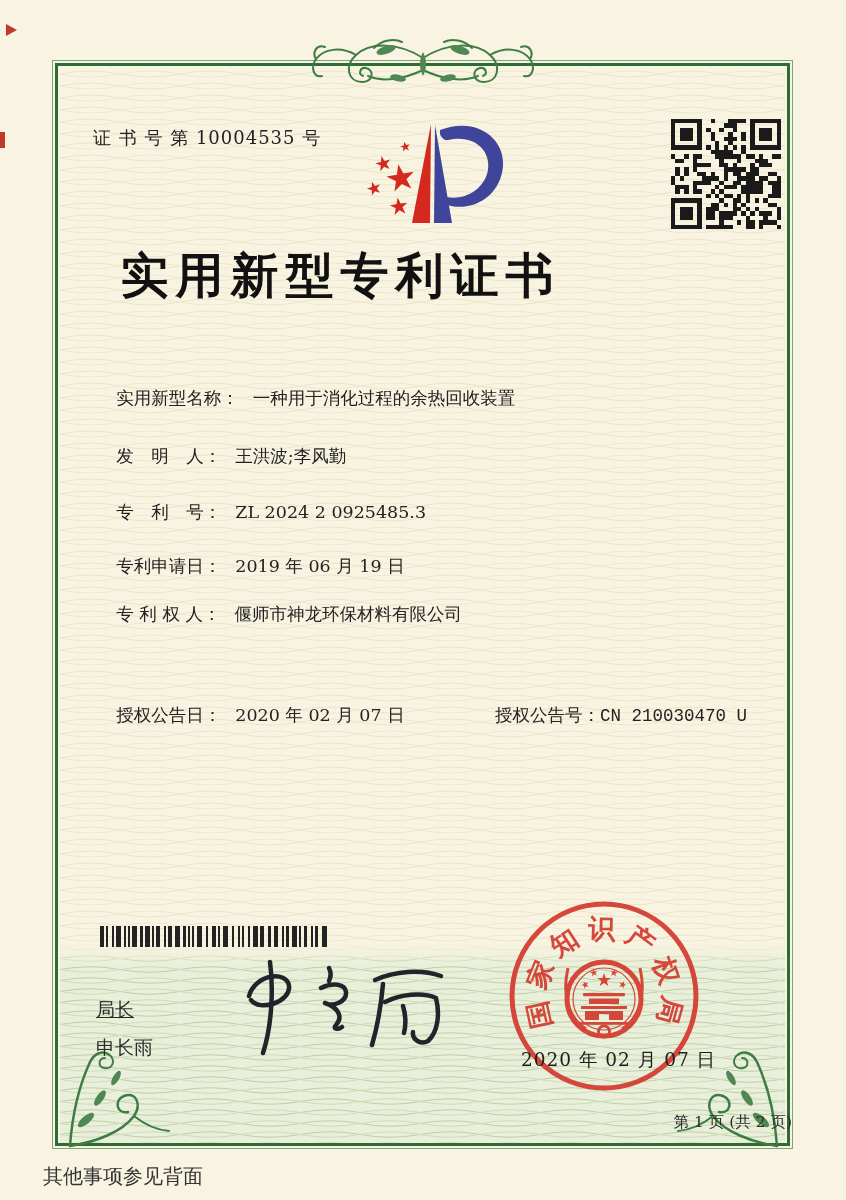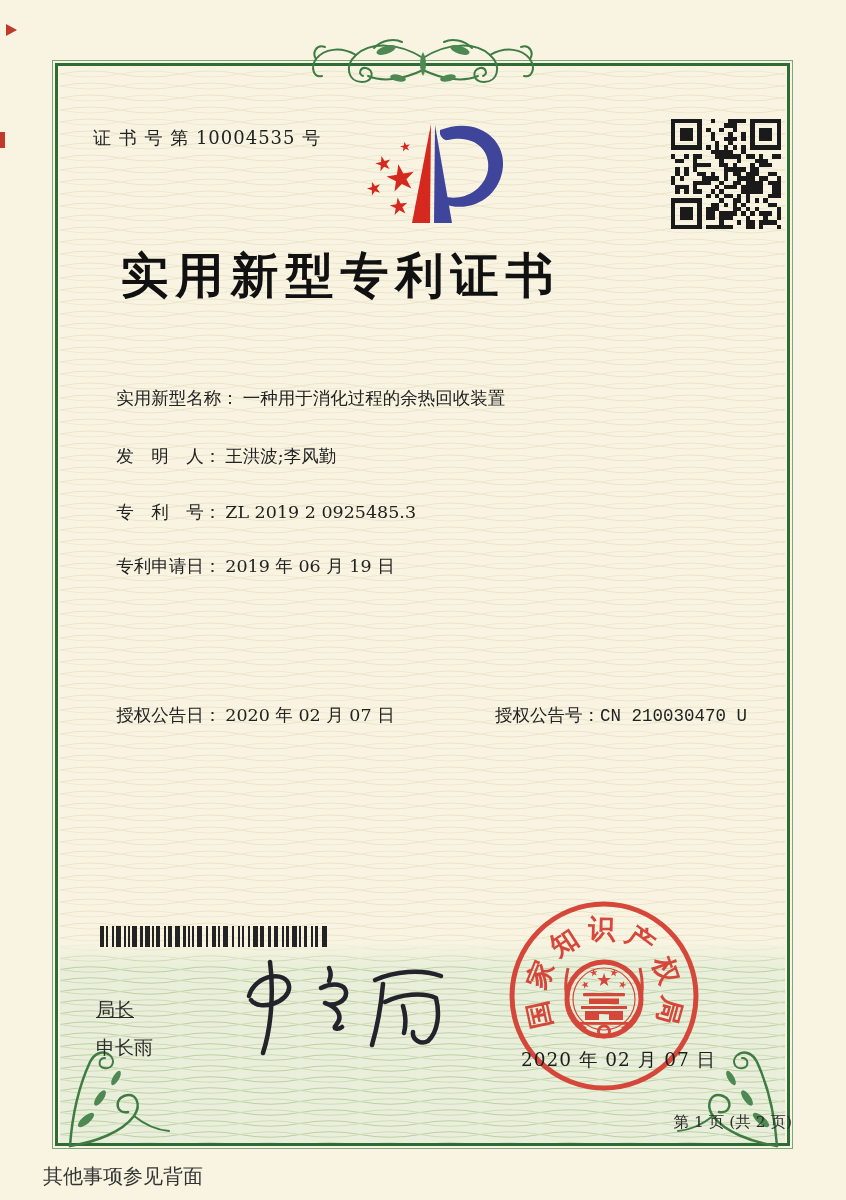--- a/index.html
+++ b/index.html
@@ -34,21 +34,21 @@
   .cert-no{position:absolute; left:93px; top:126px; font-size:18px; letter-spacing:1px; color:#222;}
   .logo{position:absolute; left:348px; top:110px;}
   .qr{position:absolute; left:671px; top:119px;}
   .title{
     position:absolute; left:0; top:244px; width:681px; margin:0;
     text-align:center; font-size:48px; font-weight:bold; letter-spacing:7px; color:#111;
     font-family:"DejaVu Serif", serif;
   }
   
   .fieldrow{position:absolute; left:94px; width:670px; font-size:17.5px; white-space:pre-wrap; color:#222;}
-  .fieldrow .flabel{margin-right:4px;}
+  .fieldrow .flabel{margin-right:14px;}
   .r0{top:366px}.r1{top:424px}.r2{top:480px}.r3{top:534px}
   .r4{top:582px}.r5{top:636px}.r6{top:683px}
   .grant-no{position:absolute; left:338px; top:0;font-family:Liberation Mono, monospace;}
   
   .paras{position:absolute; left:92px; top:708px; width:672px;}
   .paras p{margin:0; font-size:16.5px; line-height:29px; text-align:justify;
     text-indent:33px; color:#222;}
   
   .barcode{position:absolute; left:100px; top:926px;}
   .officer-title{position:absolute; left:96px; top:997px; font-size:19px;
@@ -483,24 +483,27 @@
 
   <h1 class="title">实用新型专利证书</h1>
 
   <div class="fieldrow r0">
     <span class="flabel">实用新型名称：</span><span class="fvalue">一种用于消化过程的余热回收装置</span>
   </div>
   <div class="fieldrow r1">
     <span class="flabel">发　明　人：</span><span class="fvalue">王洪波;李风勤</span>
   </div>
   <div class="fieldrow r2">
-    <span class="flabel">专　利　号：</span><span class="fvalue">ZL 2019 2 0925485.3</span>
+    <span class="flabel">专　利　号：</span><span class="fvalue">ZL 2024 2 0925485.3</span>
   </div>
   <div class="fieldrow r3">
     <span class="flabel">专利申请日：</span><span class="fvalue">2019 年 06 月 19 日</span>
+  </div>
+  <div class="fieldrow r4">
+    <span class="flabel">专 利 权 人：</span><span class="fvalue">偃师市神龙环保材料有限公司</span>
   </div>
   <div class="fieldrow r6">
     <span class="flabel">授权公告日：</span><span>2020 年 02 月 07 日</span>
     <span class="grant-no">
       <span>授权公告号：</span><span>CN 210030470 U</span>
     </span>
   </div>
 
 
   <svg class="barcode" id="barcode-svg" width="232" height="21">

